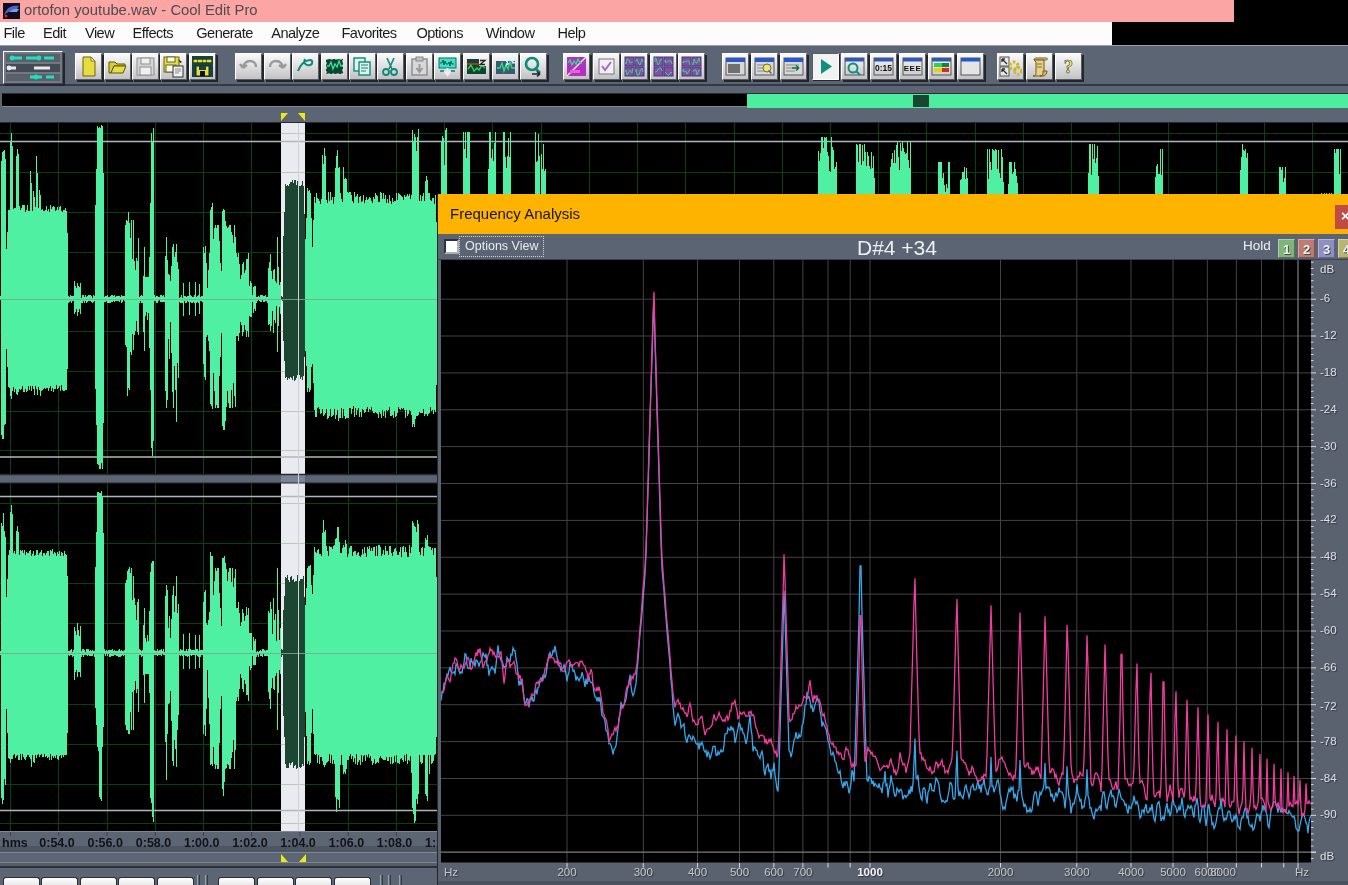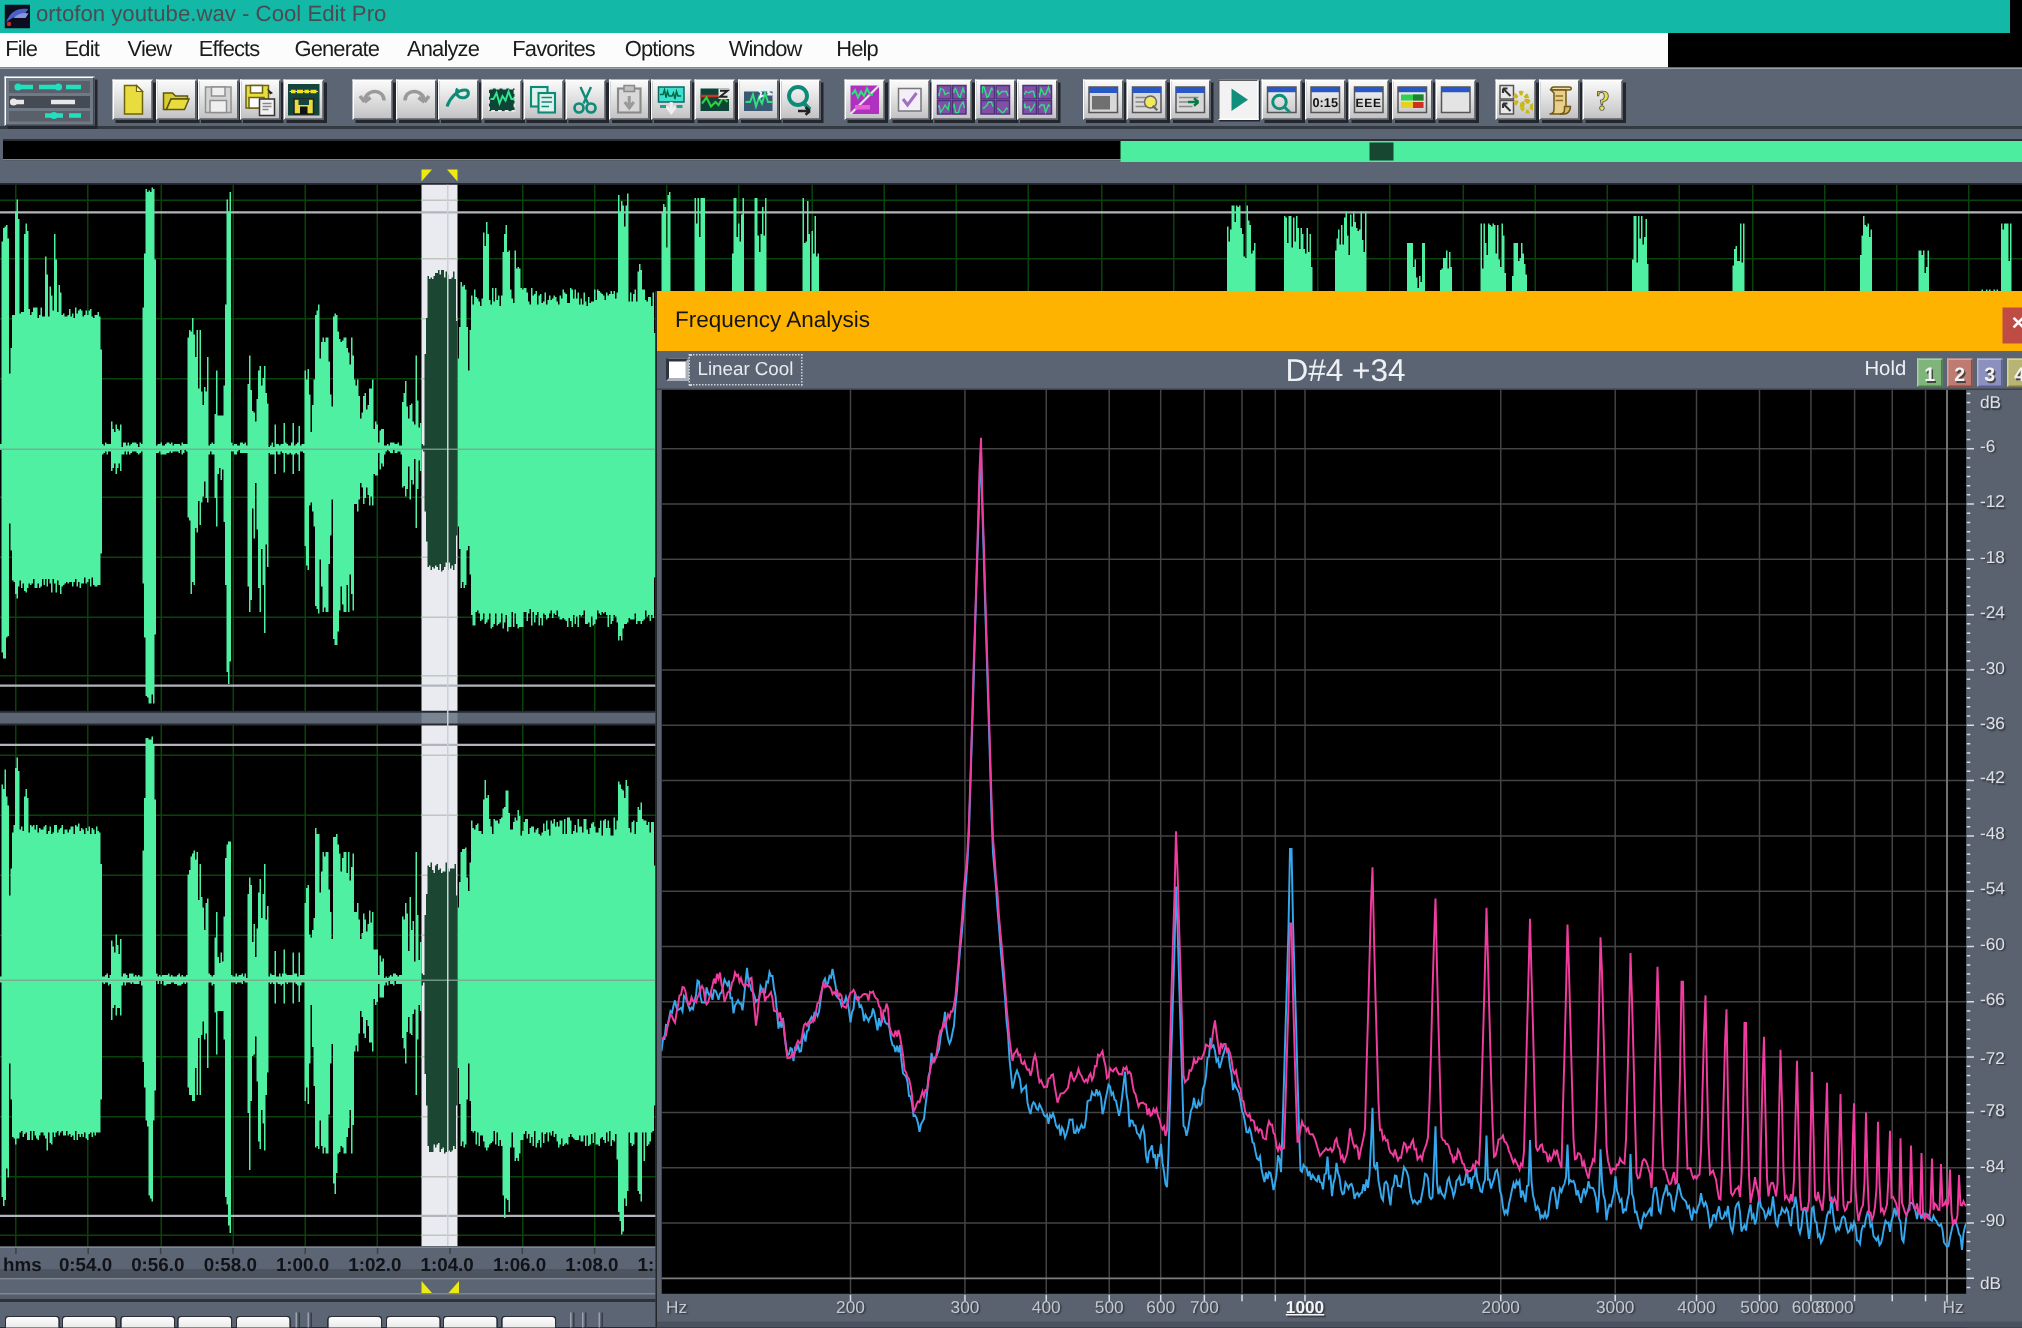--- a/index.html
+++ b/index.html
@@ -1,17 +1,17 @@
 <!DOCTYPE html>
 <html><head><meta charset="utf-8"><style>
 * { margin:0; padding:0; box-sizing:border-box; }
 html,body { width:1348px; height:885px; overflow:hidden; background:#000;
   font-family:"Liberation Sans",sans-serif; }
 #screen { position:relative; width:1348px; height:885px; }
-#titlebar { position:absolute; left:0; top:0; width:1340px; height:22px; background:#14b8a6; }
+#titlebar { position:absolute; left:0; top:0; width:1234px; height:22px; background:#fca5a5; }
 #titlebar .txt { position:absolute; left:24px; top:2px; font-size:14.8px; color:#4c4c50; }
 #menubar { position:absolute; left:0; top:22px; width:1112px; height:23px; background:#fcfcfc; }
 #menubar span { position:absolute; top:3px; font-size:14.6px; color:#1b1b1b; letter-spacing:-0.55px; }
 #toolbar { position:absolute; left:0; top:45px; width:1348px; height:41px; background:#5c6573;
   border-top:1px solid #99a1ad; border-bottom:2px solid #343a42; }
 .tbtn { position:absolute; top:7px; height:27px; background:linear-gradient(180deg,#fafafa,#dcdcdc 55%,#c2c2c6);
   border:1px solid; border-color:#ffffff #5a5e63 #5a5e63 #ffffff; box-shadow:2px 2px 0 #23272d;
   display:flex; align-items:center; justify-content:center; }
 .tbtn.pressed { background:#f2f2f2; border-color:#5a5e63 #ffffff #ffffff #5a5e63; box-shadow:1px 1px 0 #23272d; }
 #mtbtn { position:absolute; left:3px; top:5px; width:60px; height:33px; border:1px solid;
@@ -51,21 +51,21 @@
 #fnote { position:absolute; left:0; top:0px; width:918px; text-align:center; font-size:21px; color:#edf0f5; line-height:27px;}
 #fhold { position:absolute; left:805px; top:4px; font-size:13.5px; color:#eef0f4; }
 .hbtn { position:absolute; top:4.5px; width:17px; height:19.5px; font-size:13px; font-weight:bold;
   color:#f2f2f2; text-align:center; line-height:19px; text-shadow:1px 1px 0 #444;
   border:1px solid; }
 #plotsvg { position:absolute; left:3px; top:66px; }
 #dbaxis { position:absolute; left:873px; top:66px; width:45px; height:625px; background:#5a626f; }
 .dbl { position:absolute; left:9px; font-size:11.5px; color:#dde0e5; text-shadow:1px 1px 1px #30343b; }
 #hzaxis { position:absolute; left:0px; top:668.5px; width:918px; height:18.5px; background:#5a626f; }
 .hzl { position:absolute; top:3.5px; width:40px; text-align:center; font-size:11.5px; color:#c3c8d0; text-shadow:1px 1px 1px #30343b; }
-.hzl.b { color:#f4f5f8; font-weight:bold;text-decoration:underline; }
+.hzl.b { color:#f4f5f8; font-weight:bold; }
 #fbottom { position:absolute; left:0; top:687px; width:918px; height:4px; background:#4a5260; }
 </style></head><body>
 <div id="screen">
   <div id="titlebar">
     <svg style="position:absolute;left:3px;top:3px" width="17" height="16" viewBox="0 0 17 16">
         <rect width="17" height="16" fill="#0d0d20"></rect>
         <path d="M1 12C4 4 9 2 16 3l-4 5c-4-1-7 1-11 4z" fill="#4a62c8"></path>
         <path d="M6 9c3-3 7-4 10-3l-2 3c-3 0-5 0-8 0z" fill="#8898e0"></path>
         <circle cx="3" cy="13" r="1.5" fill="#c03020"></circle>
       </svg>
@@ -414,21 +414,21 @@
       <div class="bsep" style="left:399px"></div>
     </div>
   <div id="fwin">
     <div id="ftitle">
         <div class="t">Frequency Analysis</div>
         <div id="fclose">×</div>
       </div>
     <div id="fctrl">
       <div id="fnote">D#4 +34</div>
       <div id="fcheck"></div>
-        <div id="flv">Linear Cool</div>
+        <div id="flv">Options View</div>
       <div id="fhold">Hold</div>
       <div class="hbtn" style="left:840px;background:#7fb57b;border-color:#a8d0a4 #4e7a4b #4e7a4b #a8d0a4">1</div>
       <div class="hbtn" style="left:860px;background:#bd7b72;border-color:#d8a69e #8a4e46 #8a4e46 #d8a69e">2</div>
       <div class="hbtn" style="left:880px;background:#8b90bf;border-color:#b2b6d8 #5b6090 #5b6090 #b2b6d8">3</div>
       <div class="hbtn" style="left:900px;background:#b8b473;border-color:#d6d2a0 #807c48 #807c48 #d6d2a0">4</div>
     </div>
     <svg id="plotsvg" width="870" height="602.5" viewBox="440 260 870 602.5">
       <rect x="440" y="260" width="870" height="602.5" fill="#000"></rect>
       <path d="M566.0 260.0 V862.5M642.3 260.0 V862.5M696.5 260.0 V862.5M738.5 260.0 V862.5M772.8 260.0 V862.5M801.9 260.0 V862.5M827.0 260.0 V862.5M849.2 260.0 V862.5M869.0 260.0 V862.5M999.5 260.0 V862.5M1075.8 260.0 V862.5M1130.0 260.0 V862.5M1172.0 260.0 V862.5M1206.3 260.0 V862.5M1235.4 260.0 V862.5M1260.5 260.0 V862.5M1282.7 260.0 V862.5M440.0 299.2 H1310.0M440.0 336.0 H1310.0M440.0 372.9 H1310.0M440.0 409.8 H1310.0M440.0 446.6 H1310.0M440.0 483.5 H1310.0M440.0 520.4 H1310.0M440.0 557.3 H1310.0M440.0 594.1 H1310.0M440.0 631.0 H1310.0M440.0 667.9 H1310.0M440.0 704.7 H1310.0M440.0 741.6 H1310.0M440.0 778.5 H1310.0M440.0 815.3 H1310.0" stroke="#434343" stroke-width="1" fill="none"></path>
       <path d="M1297.0 260.0V862.5M440.0 852.2H1310.0" stroke="#7d7d7d" stroke-width="1.2" fill="none"></path>

